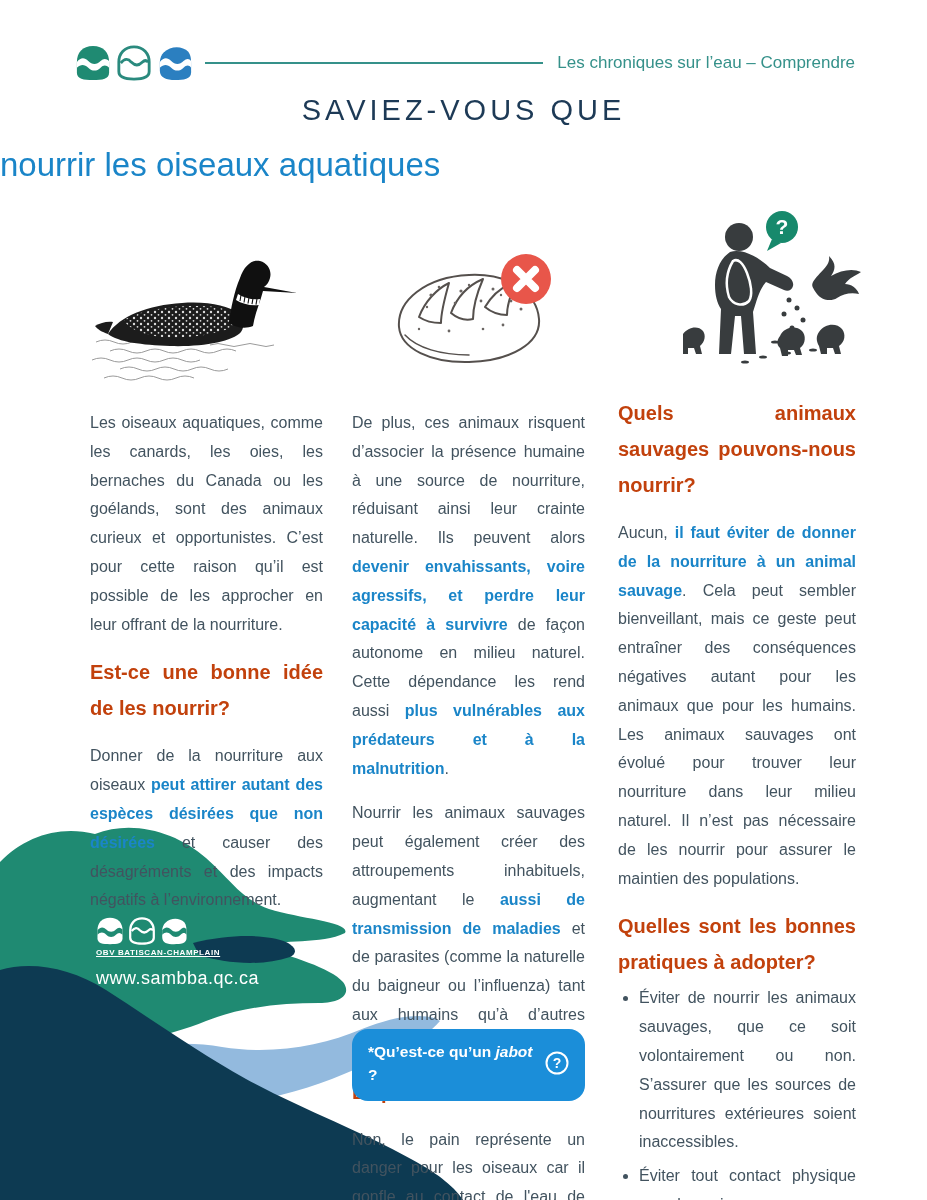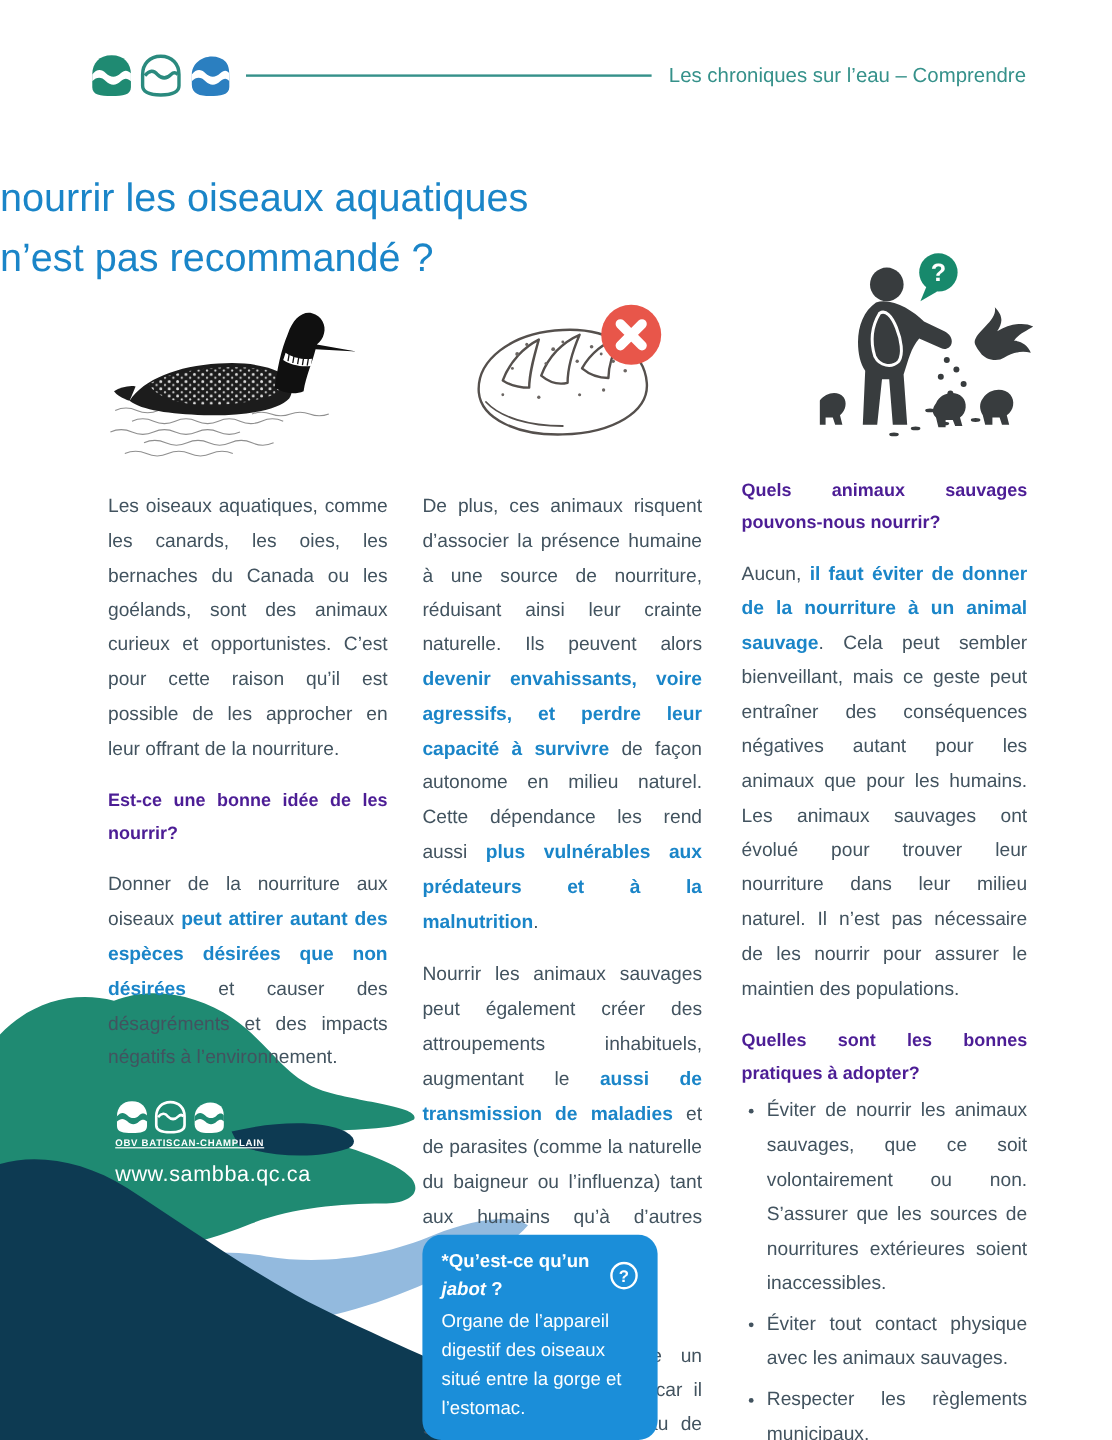--- a/index.html
+++ b/index.html
@@ -22,29 +22,29 @@
   .illus-loon   { left:90px;  top:250px; }
   .illus-bread  { left:385px; top:243px; }
   .illus-person { left:683px; top:206px; }
   
   .col { position:absolute; width:233px; color:#42535f; font-size:16px; line-height:1.8;
     text-align:justify; z-index:5; }
   .col-1 { left:90px;  top:393px; }
   .col-2 { left:352px; top:393px; }
   .col-3 { left:618px; top:395px; width:238px; }
   .col p { margin:16px 0 15px; }
-  .col h3 { color:#4c1d95; font-size:15px; line-height:1.8; margin:0 0 1px; text-align:justify; font-weight:700; }
+  .col h3 { color:#c2410c; font-size:20px; line-height:1.8; margin:0 0 1px; text-align:justify; font-weight:700; }
   .seg-hl { color:#1a85c8; font-weight:700; }
   .seg-i  { font-style:italic; }
   .seg-b  { font-weight:700; }
   .seg-bi { font-weight:700; font-style:italic; }
   ul.bullets { margin:4px 0 0; padding-left:21px; }
   ul.bullets li { margin:0 0 5px; text-align:justify; }
   
-  .infobox { position:absolute; left:352px; top:1029px; width:196px; box-sizing:border-box;
+  .infobox { position:absolute; left:352px; top:1029px; width:233px; box-sizing:border-box;
     background:#1b8ed9; border-radius:16px; padding:11px 16px 14px; color:#fff; z-index:6; }
   .infobox-title { font-weight:700; font-size:15.5px; line-height:1.5; display:flex; align-items:center; gap:8px; }
   .infobox-body  { font-size:15.5px; line-height:1.55; margin-top:3px; }
   .qmark-circle { flex:0 0 auto; display:inline-flex; }
   
   .waves { position:absolute; left:0; bottom:0; z-index:1; }
   .footer-logo { position:absolute; left:96px; top:916px; z-index:3; color:#fff; }
   .footer-icons { display:flex; gap:4px; align-items:flex-end; }
   .footer-org { font-size:27px; font-weight:700; letter-spacing:0.5px; line-height:1.05; margin-top:4px; }
   .footer-sub { font-size:8px; font-weight:700; letter-spacing:0.6px; margin-top:2px; white-space:nowrap;text-decoration:underline; }
@@ -94,23 +94,23 @@
       </svg>
       <svg width="36" height="38" viewBox="0 0 38 40">
         <path d="M7 9 C15 1 27 2 33 8 C36 12 36 17 36 22 L36 30 C36 37 28 38 19 38 C10 38 3 36 3 28 L3 19 C3 15 5 11 7 9 Z" fill="#2b7fc0"></path>
         <path d="M3 19 C7 14 11 14 15 18 C19 22 24 22 28 18 C31 15 34 15 36 18 L36 25 C34 22 31 22 28 25 C24 29 19 29 15 25 C11 21 7 21 3 25 Z" fill="#ffffff"></path>
       </svg>
     </div>
     <div class="header-line"></div>
     <div class="series-label">Les chroniques sur l’eau – Comprendre</div>
   </div>
 
+  <div class="kicker">SAVIEZ-VOUS QUE</div>
   <div class="main-title">
     <div>nourrir les oiseaux aquatiques</div>
-    <div>n’est pas recommandé ?</div>
   </div>
 
   <svg class="illus illus-loon" width="220" height="137" viewBox="0 0 220 137">
     <defs>
       <pattern id="speckle" width="7" height="6" patternUnits="userSpaceOnUse">
         <circle cx="2" cy="2" r="1.2" fill="#ffffff"></circle>
           <circle cx="5.5" cy="4.8" r="0.9" fill="#ffffff"></circle>
       </pattern>
     </defs>
     <g stroke="#8f8f8f" stroke-width="0.9" fill="none">
@@ -226,16 +226,15 @@
   <div class="infobox">
     <div class="infobox-title">
       <span><span class="seg-b">*Qu’est-ce qu’un </span><span class="seg-bi">jabot</span><span class="seg-b"> ?</span></span>
       <span class="qmark-circle">
         <svg width="24" height="24" viewBox="0 0 24 24">
           <circle cx="12" cy="12" r="10.5" fill="none" stroke="#ffffff" stroke-width="2"></circle>
           <text x="12" y="17" text-anchor="middle" font-family="Liberation Sans, sans-serif" font-size="14" font-weight="bold" fill="#ffffff">?</text>
         </svg>
       </span>
     </div>
-    <div class="infobox-body">Organe de l’appareil digestif des oiseaux situé entre la gorge et l’estomac.</div>
   </div>
 
 </div>
 
 </body></html>

